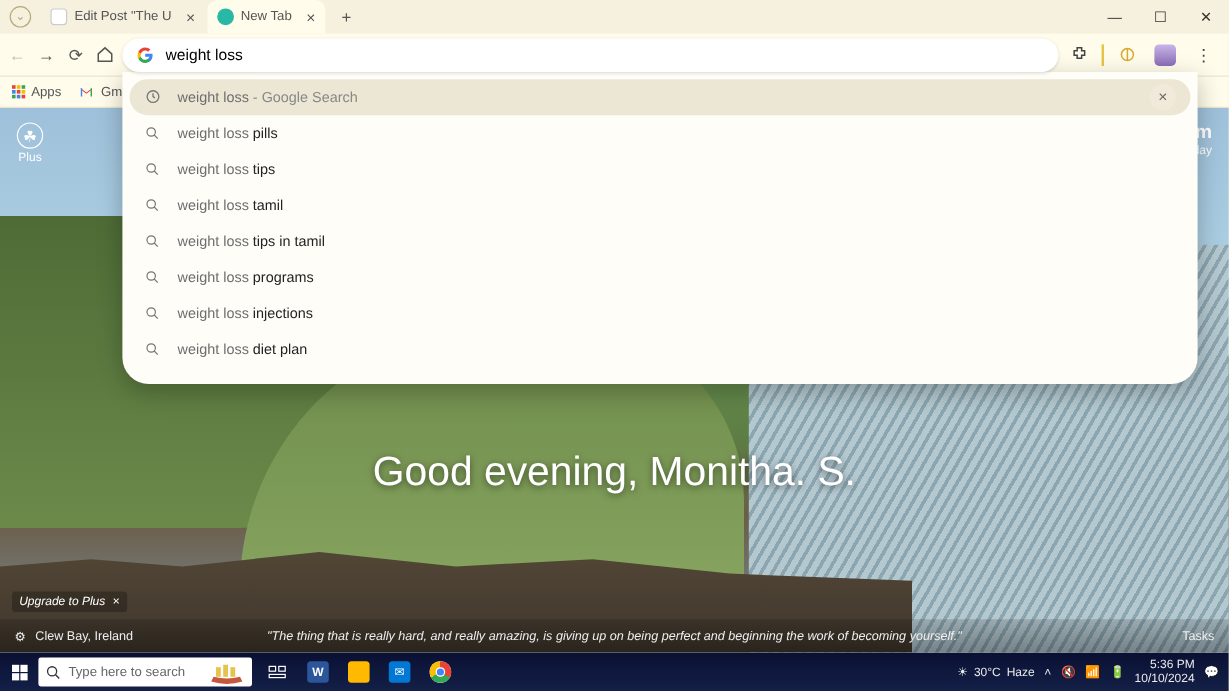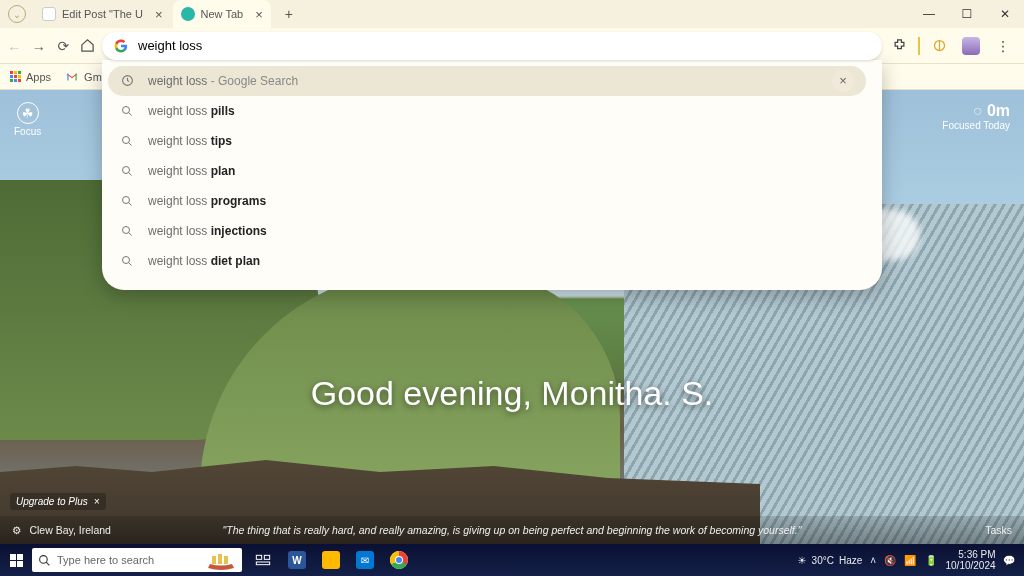--- a/index.html
+++ b/index.html
@@ -30,26 +30,26 @@
   
   .bookmarks { height:26px; background:#fffceb; display:flex; align-items:center; padding:0 10px; gap:14px; font-size:11px; color:#555; border-bottom:1px solid #e9e2c9;}
   .bm { display:flex; align-items:center; gap:5px;}
   .bm .sq { width:14px; height:14px; }
   .apps-icon { display:grid; grid-template-columns:repeat(3,3px); grid-template-rows:repeat(3,3px); gap:1px;}
   .apps-icon span{ background:#d34; width:3px; height:3px;}
   .apps-icon span:nth-child(1){background:#e94435;} .apps-icon span:nth-child(2){background:#fabb05;} .apps-icon span:nth-child(3){background:#34a853;}
   .apps-icon span:nth-child(4){background:#4285f4;} .apps-icon span:nth-child(5){background:#e94435;} .apps-icon span:nth-child(6){background:#fabb05;}
   .apps-icon span:nth-child(7){background:#34a853;} .apps-icon span:nth-child(8){background:#4285f4;} .apps-icon span:nth-child(9){background:#e94435;}
   
-  .dropdown { position:absolute; top:28px; left:0; width:780px; background:#fffdf7; border-radius:0 0 22px 22px; box-shadow:0 6px 20px rgba(0,0,0,0.25); padding:6px 16px 14px 6px; z-index:49;}
+  .dropdown { position:absolute; top:28px; left:0; width:896px; background:#fffdf7; border-radius:0 0 22px 22px; box-shadow:0 6px 20px rgba(0,0,0,0.25); padding:6px 6px 14px 6px; z-index:49;}
   .srow { height:30px; display:flex; align-items:center; padding:0 12px; border-radius:16px; font-size:12px; color:#333;}
   .srow.active { background:#ece6d4;}
   .srow .ricon { width:14px; height:14px; margin-right:14px; color:#777; display:flex; align-items:center; justify-content:center;}
   .srow .prefix { color:#6d6d6d; }
-  .srow .bold { font-weight:700; color:#222; }
+  .srow .bold { font-weight:400; color:#222; }
   .srow .hint { color:#888; }
   .srow .x { margin-left:auto; font-size:13px; color:#666; width:22px; height:22px; border-radius:50%; display:flex; align-items:center; justify-content:center; background:#f1eada;}
   
   .page { position:relative; height:calc(576px - 28px - 36px - 26px - 32px); overflow:hidden; background:
     linear-gradient(180deg, #9ec0da 0%, #aacde1 25%, #cfe3ec 45%, transparent 46%),
     linear-gradient(180deg, transparent 45%, #678f4f 46%, #5d7e44 60%, #6b5d48 75%, #7b8f9c 100%);
   }
   .sky-cloud { position:absolute; top:120px; left:720px; width:200px; height:50px; background:rgba(255,255,255,0.75); border-radius:40px; filter:blur(3px);}
   .hill1 { position:absolute; left:0; top:90px; width:320px; height:260px; background:linear-gradient(#4e6b36,#6b8a4a); border-radius:0 260px 240px 0;}
   .hill2 { position:absolute; left:200px; top:180px; width:420px; height:220px; background:linear-gradient(#6d8a4a,#86a45f); border-radius:240px 160px 0 0;}
@@ -65,21 +65,21 @@
   .bottombar { position:absolute; bottom:0; left:0; right:0; height:28px; display:flex; align-items:center; padding:0 12px; color:#eee; font-size:10.5px; background:linear-gradient(rgba(0,0,0,0.15),rgba(0,0,0,0.35));}
   .bottombar .gear { margin-right:8px;}
   .bottombar .quote { position:absolute; left:0; right:0; text-align:center; font-style:italic;}
   .bottombar .tasks { margin-left:auto;}
   .watermark { position:absolute; right:14px; bottom:40px; color:rgba(255,255,255,0.6); font-size:10px; text-align:right; line-height:1.2;}
   
   .taskbar { height:32px; background:linear-gradient(#0a1033,#142048); display:flex; align-items:center; color:#fff; font-size:10px;}
   .start { width:32px; height:32px; display:flex; align-items:center; justify-content:center;}
   .win { display:grid; grid-template-columns:6px 6px; grid-template-rows:6px 6px; gap:1px;}
   .win span { background:#fff;}
-  .searchbox { width:210px; height:24px; background:#fff; border-radius:2px; display:flex; align-items:center; padding:0 6px; color:#666; font-size:11px; gap:6px; position:relative;text-align:right;}
+  .searchbox { width:178px; height:24px; background:#fff; border-radius:2px; display:flex; align-items:center; padding:0 6px; color:#666; font-size:11px; gap:6px; position:relative;text-align:right;}
   .searchbox .boat { position:absolute; right:6px; }
   .tb-icons { display:flex; align-items:center; gap:4px; margin-left:6px;}
   .tb-ic { width:30px; height:30px; display:flex; align-items:center; justify-content:center;}
   .tb-square { width:18px; height:18px; border-radius:3px;}
   .tray { margin-left:auto; display:flex; align-items:center; gap:8px; padding-right:8px; font-size:10px; color:#eaeaea;}
   .tray .col { text-align:right; line-height:1.1;}
   .weather { display:flex; align-items:center; gap:5px;}
   svg { display:block; }
 </style>
 </head>
@@ -154,21 +154,30 @@
           </span>
         <span><span class="prefix">weight loss </span><span class="bold">tips</span></span>
       </div>
       <div class="srow">
         <span class="ricon">
             <svg width="12" height="12" viewBox="0 0 24 24" fill="none" stroke="#777" stroke-width="2">
               <circle cx="10" cy="10" r="7"></circle>
               <path d="M21 21l-6-6"></path>
             </svg>
           </span>
-        <span><span class="prefix">weight loss </span><span class="bold">plan</span></span>
+        <span><span class="prefix">weight loss </span><span class="bold">tamil</span></span>
+      </div>
+      <div class="srow">
+        <span class="ricon">
+            <svg width="12" height="12" viewBox="0 0 24 24" fill="none" stroke="#777" stroke-width="2">
+              <circle cx="10" cy="10" r="7"></circle>
+              <path d="M21 21l-6-6"></path>
+            </svg>
+          </span>
+        <span><span class="prefix">weight loss </span><span class="bold">tips in tamil</span></span>
       </div>
       <div class="srow">
         <span class="ricon">
             <svg width="12" height="12" viewBox="0 0 24 24" fill="none" stroke="#777" stroke-width="2">
               <circle cx="10" cy="10" r="7"></circle>
               <path d="M21 21l-6-6"></path>
             </svg>
           </span>
         <span><span class="prefix">weight loss </span><span class="bold">programs</span></span>
       </div>
@@ -240,21 +249,21 @@
 
 <div class="page">
   <div class="ocean"></div>
   <div class="hill1"></div>
   <div class="hill2"></div>
   <div class="sky-cloud"></div>
   <div class="cliff"></div>
 
   <div class="focus-chip">
     <div class="icon">☘</div>
-    <div>Focus</div>
+    <div>Plus</div>
   </div>
 
   <div class="focused-today">
     <div class="big"><span style="opacity:.6">○ </span><span>0m</span></div>
     <div>Focused Today</div>
   </div>
 
   <div class="greeting">Good evening, Monitha. S.</div>
 
   <div class="upgrade">

